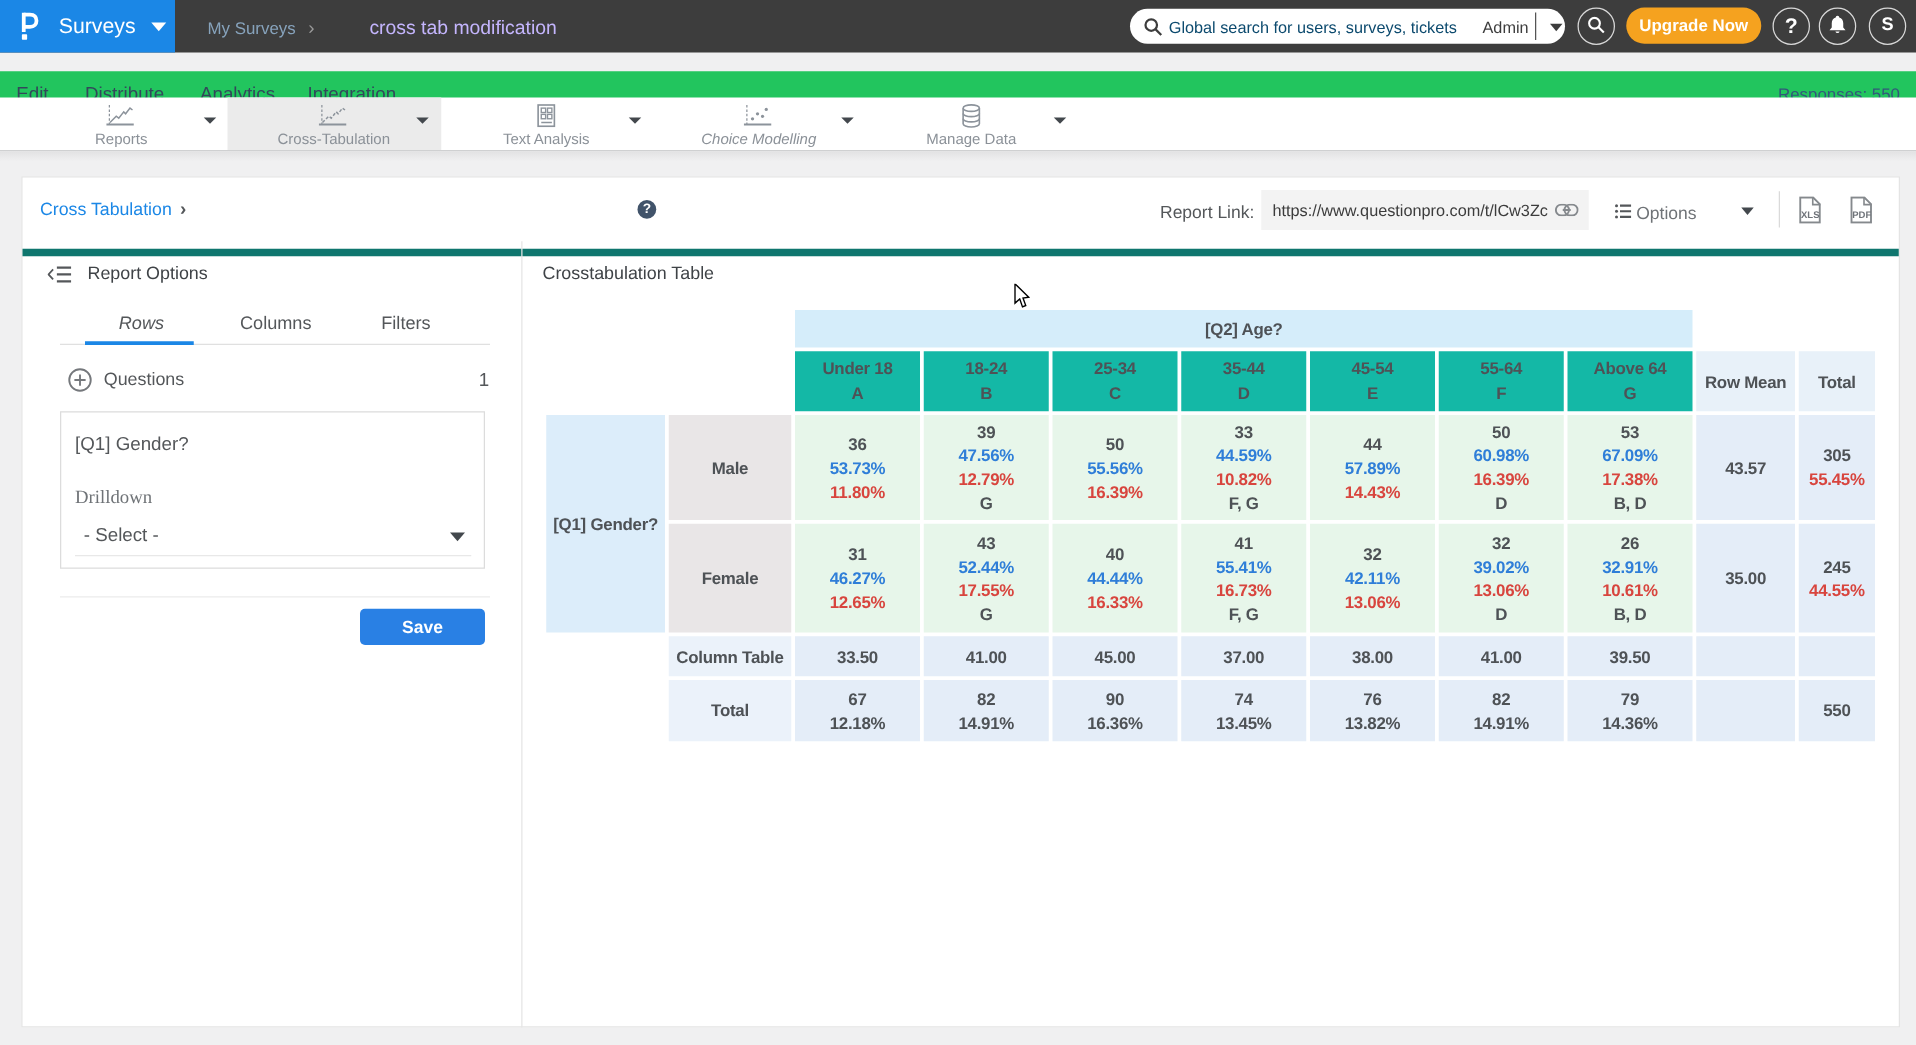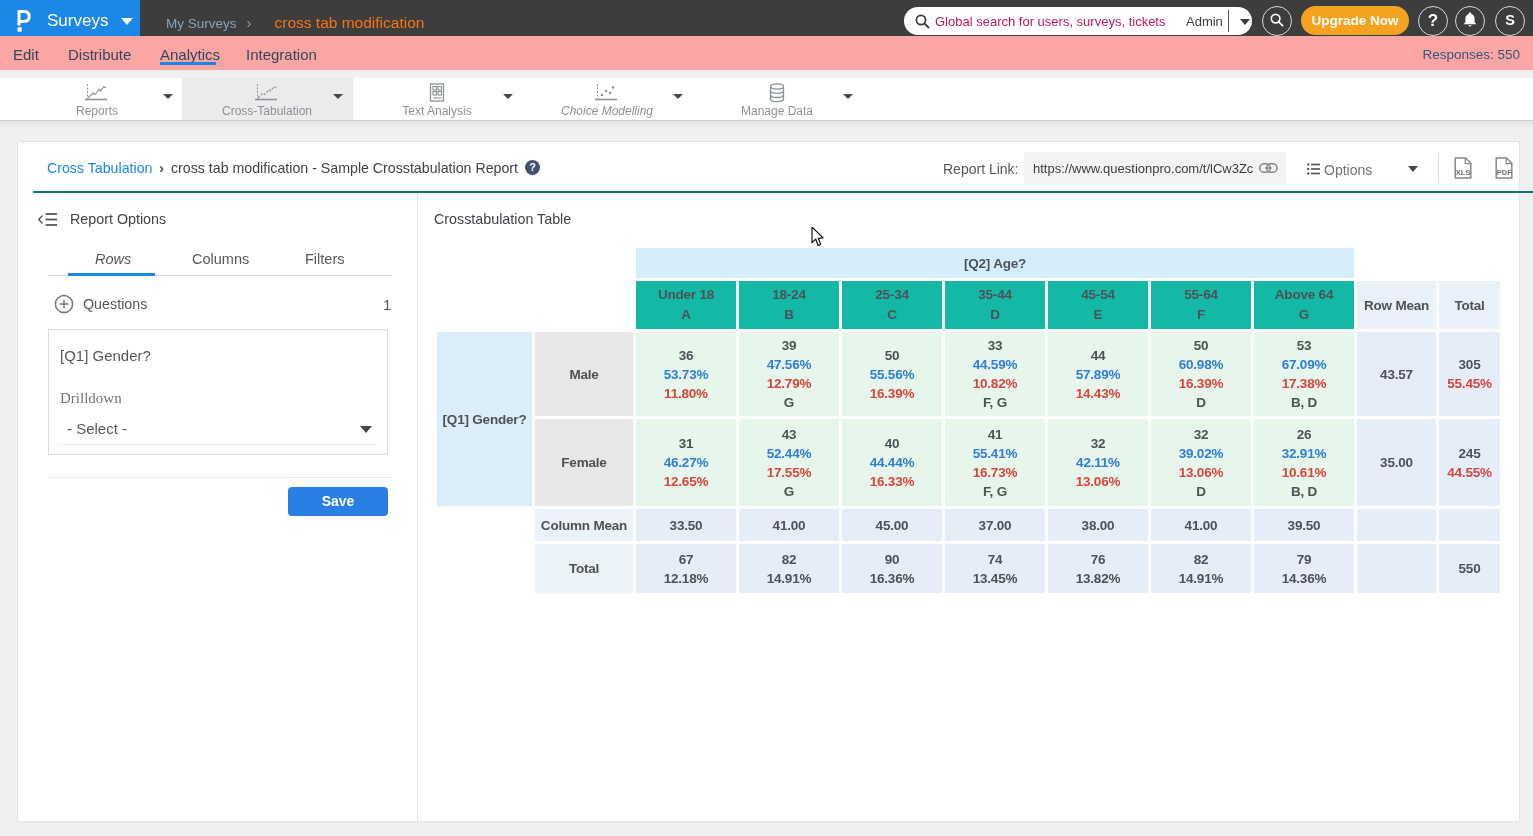--- a/index.html
+++ b/index.html
@@ -6,47 +6,47 @@
 html,body { width:1533px; height:836px; overflow:hidden; }
 body { font-family:"Liberation Sans", sans-serif; background:#f0f0f1; position:relative; }
 
 
 #topbar { position:absolute; left:0; top:0; width:1533px; height:42px; background:#3d3d3d; }
 #logoblock { position:absolute; left:0; top:0; width:140px; height:42px; background:#1b87e6; }
 #surveys-lbl { position:absolute; left:47px; top:11px; color:#fff; font-size:17px; }
 #surveys-caret { position:absolute; left:121px; top:18px; width:0; height:0; border-left:6px solid transparent; border-right:6px solid transparent; border-top:7px solid #fff; }
 #crumb-top { position:absolute; left:166px; top:12px; font-size:13.5px; color:#87a3bc; padding-top:2px; }
 #crumb-top .sep { color:#9a9a9a; font-size:15px; padding:0 0 0 10px; }
-#crumb-top .cur { color:#f97316; font-size:15.5px; margin-left:23px; }
+#crumb-top .cur { color:#c4b5fd; font-size:15.5px; margin-left:44px; }
 #searchpill { position:absolute; left:904px; top:7px; width:348px; height:28px; background:#fff; border-radius:14px; }
-#searchpill .ph { position:absolute; left:31px; top:7px; font-size:13px; color:#be185d; }
+#searchpill .ph { position:absolute; left:31px; top:7px; font-size:13px; color:#0c4a6e; }
 #searchpill .admin { position:absolute; left:282px; top:7px; font-size:13px; color:#3d3d3d; }
 #searchpill .vline { position:absolute; left:324px; top:3px; width:1px; height:22px; background:#555; }
 #searchpill .caret { position:absolute; left:336px; top:12px; width:0; height:0; border-left:5px solid transparent; border-right:5px solid transparent; border-top:6px solid #3d3d3d; }
 .circbtn { position:absolute; top:6px; width:30px; height:30px; border:1.6px solid #d8d8d8; border-radius:50%; color:#fff; text-align:center; }
 #upgrade { position:absolute; left:1301px; top:6px; width:108px; height:29px; background:#f5a21f; border-radius:15px; color:#fff; font-size:13.5px; font-weight:bold; text-align:center; line-height:29px; }
 
 
-#navrow { position:absolute; left:0; top:36px; width:1533px; height:35px; background:#fca5a5; border-bottom:1px solid #e9e9e9; }
+#navrow { position:absolute; left:0; top:57px; width:1533px; height:35px; background:#22c55e; border-bottom:1px solid #e9e9e9; }
 #navrow .item { position:absolute; top:10px; font-size:15px; color:#33475b; }
 #navrow .resp { position:absolute; right:13px; top:11px; font-size:13.5px; color:#33577b; }
 #an-under { position:absolute; left:160px; top:26px; width:56px; height:2.5px; background:#1b87e6; }
 
 
 #toolbar { position:absolute; left:0; top:78px; width:1533px; height:43px; background:#fff; border-bottom:1px solid #cfd0d1; }
 .tb-item { position:absolute; top:0; height:42px; text-align:center; }
 .tb-item .lbl { position:absolute; top:26px; width:100%; text-align:center; font-size:12px; color:#8b9198; }
 .tb-caret { position:absolute; top:16px; width:0; height:0; border-left:5px solid transparent; border-right:5px solid transparent; border-top:5px solid #43484d; }
 #tb-active { position:absolute; left:182px; top:0; width:171px; height:42px; background:#ebebeb; }
 
 
 #card { position:absolute; left:17px; top:141px; width:1503px; height:681px; background:#fff; border:1px solid #e4e4e4; }
 
 
-#bcrow { position:absolute; left:15px; top:0; width:1501px; height:51px; border-bottom:2px solid #0f766e; }
+#bcrow { position:absolute; left:0; top:0; width:1501px; height:63px; border-bottom:6px solid #0f766e; }
 #bc-link { position:absolute; left:14px; top:18px; font-size:14.2px; color:#1b87e6; }
 #bc-gt { position:absolute; left:126px; top:17px; font-size:15px; color:#54575a; font-weight:bold; }
 #bc-title { position:absolute; left:138px; top:18px; font-size:14.2px; color:#3f4347; }
 #bc-help { position:absolute; left:492px; top:18px; width:15px; height:15px; border-radius:50%; background:#41536a; color:#fff; font-size:11px; font-weight:bold; text-align:center; line-height:15px; }
 #rl-lbl { position:absolute; left:910px; top:19px; font-size:14px; color:#54575a; }
 #rl-input { position:absolute; left:991px; top:10px; width:262px; height:32px; background:#f3f3f3; }
 #rl-input .url { position:absolute; left:9px; top:9px; font-size:13px; color:#3c3c3c; }
 #opt-lbl { position:absolute; left:1291px; top:20px; font-size:14px; color:#6f7377; }
 #opt-caret { position:absolute; left:1375px; top:24px; width:0; height:0; border-left:5.5px solid transparent; border-right:5.5px solid transparent; border-top:6.5px solid #43484d; }
 #vsep { position:absolute; left:1405px; top:11px; width:1px; height:29px; background:#dadada; }
@@ -189,21 +189,20 @@
   <div class="tb-caret" style="left:503px;"></div>
   <div class="tb-caret" style="left:673px;"></div>
   <div class="tb-caret" style="left:843px;"></div>
 </div>
 
 <div style="position:absolute;left:0;top:121px;width:1533px;height:8px;background:linear-gradient(#e2e2e3,#f0f0f1);"></div>
 <div id="card">
   <div id="bcrow">
     <span id="bc-link">Cross Tabulation</span>
     <span id="bc-gt">›</span>
-    <span id="bc-title">cross tab modification - Sample Crosstabulation Report</span>
     <span id="bc-help">?</span>
     <span id="rl-lbl">Report Link:</span>
     <div id="rl-input">
         <span class="url">https://www.questionpro.com/t/lCw3Zc</span>
       <svg width="19" height="10" style="position:absolute;right:8px;top:11px" viewBox="0 0 19 10">
         <rect x="0.7" y="0.7" width="10.5" height="8.6" rx="4.3" fill="none" stroke="#85898d" stroke-width="1.5"></rect>
         <rect x="7.6" y="0.7" width="10.5" height="8.6" rx="4.3" fill="none" stroke="#85898d" stroke-width="1.5"></rect>
         <line x1="6.2" y1="5" x2="12.6" y2="5" stroke="#85898d" stroke-width="1.5"></line>
       </svg>
     </div>
@@ -321,21 +320,21 @@
       <td class="grn">40<br><span class="pb">44.44%</span><br><span class="pr">16.33%</span></td>
       <td class="grn">41<br><span class="pb">55.41%</span><br><span class="pr">16.73%</span><br>F, G</td>
       <td class="grn">32<br><span class="pb">42.11%</span><br><span class="pr">13.06%</span></td>
       <td class="grn">32<br><span class="pb">39.02%</span><br><span class="pr">13.06%</span><br>D</td>
       <td class="grn">26<br><span class="pb">32.91%</span><br><span class="pr">10.61%</span><br>B, D</td>
       <td class="blu">35.00</td>
       <td class="blu">245<br><span class="pr">44.55%</span></td>
     </tr>
     <tr style="height:32px;">
       <td></td>
-      <td class="cml">Column Mean</td>
+      <td class="cml">Column Table</td>
       <td class="blu">33.50</td>
       <td class="blu">41.00</td>
       <td class="blu">45.00</td>
       <td class="blu">37.00</td>
       <td class="blu">38.00</td>
       <td class="blu">41.00</td>
       <td class="blu">39.50</td>
       <td class="blu"></td>
       <td class="blu"></td>
     </tr>

